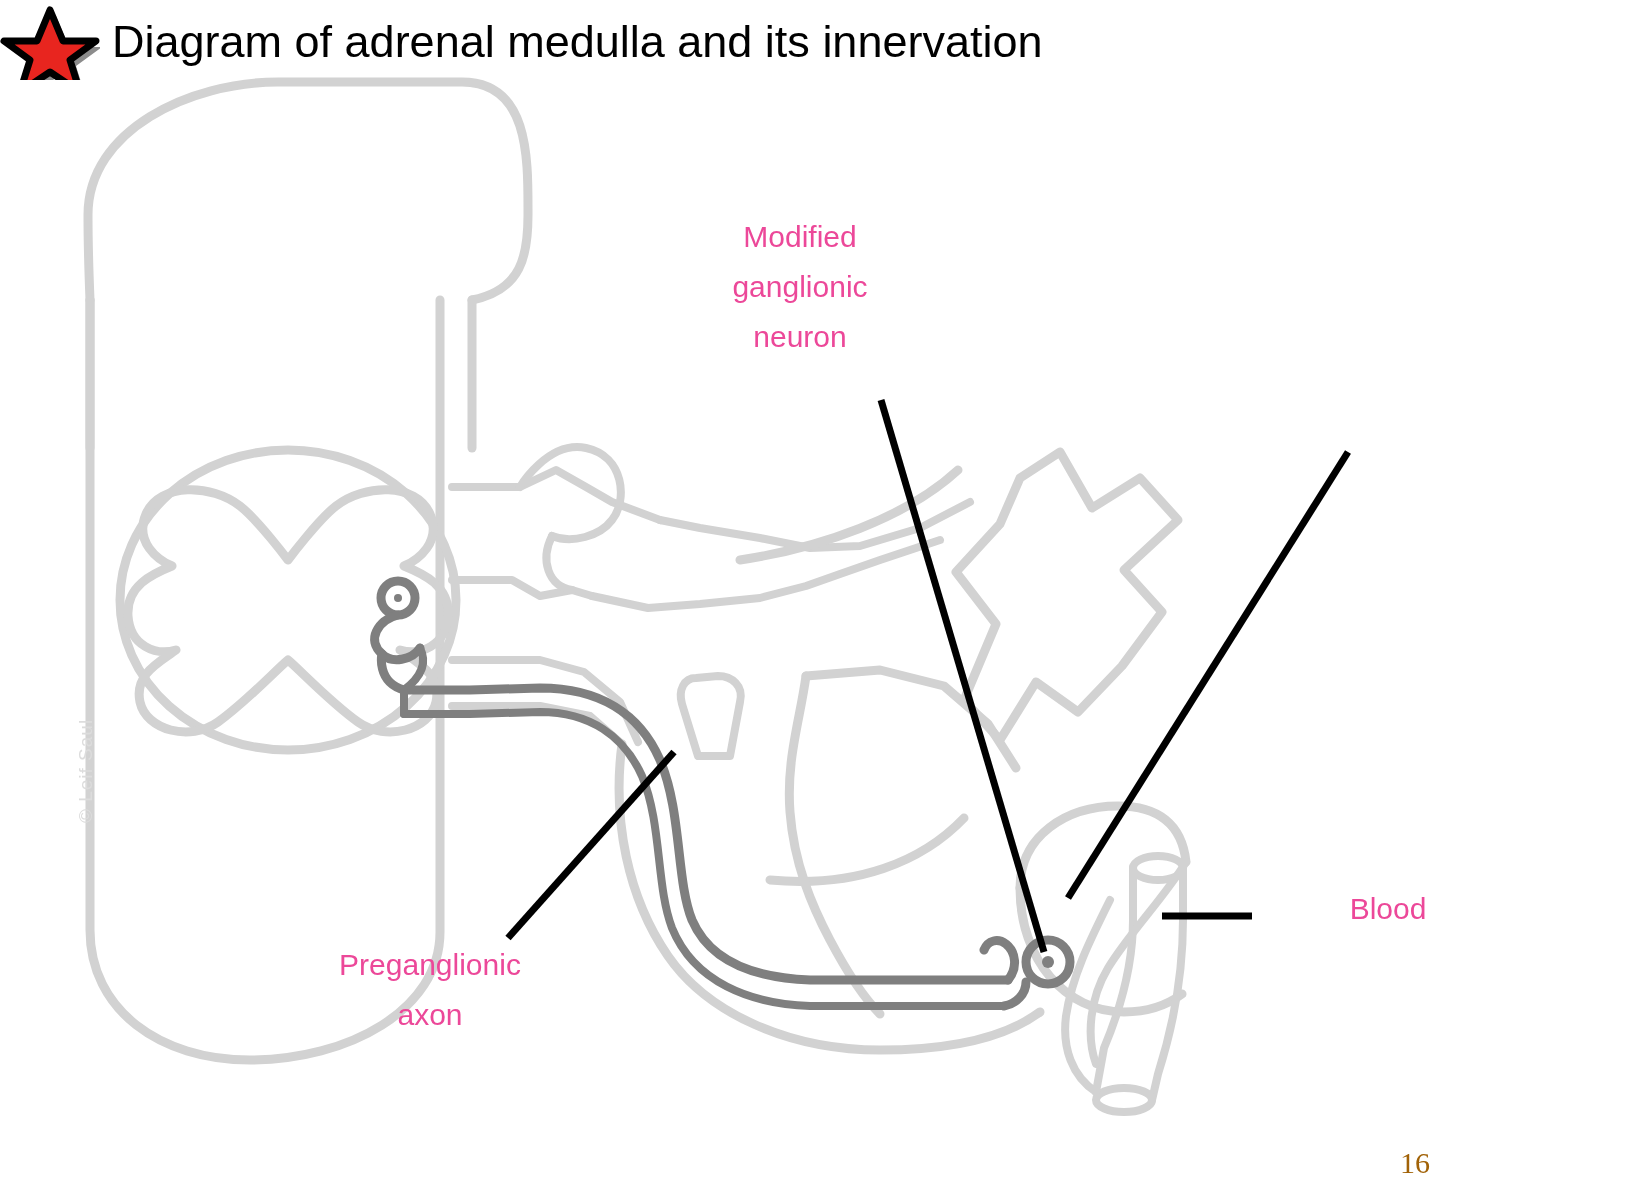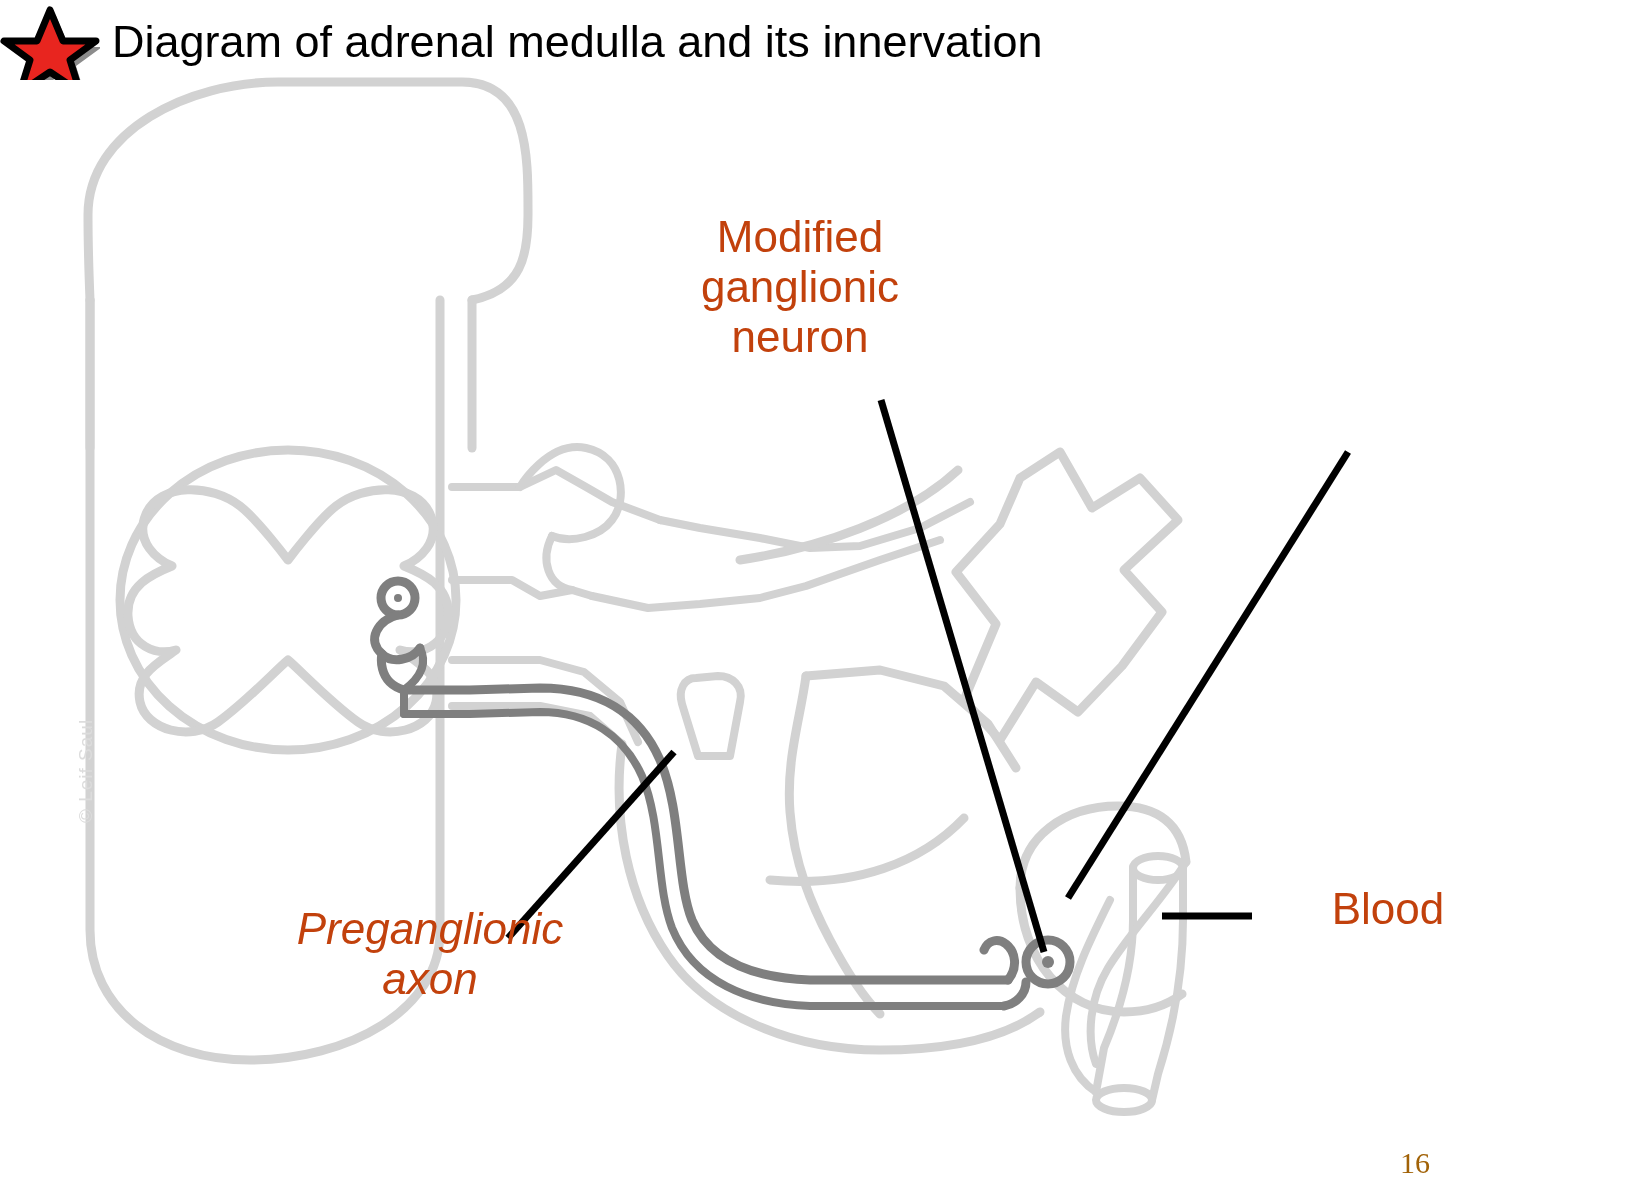--- a/index.html
+++ b/index.html
@@ -51,22 +51,22 @@
     position: absolute;
     left: 0;
     top: 0;
     width: 1637px;
     height: 1203px;
   }
 
   
   .label {
     position: absolute;
-    color: #c2410c;
-    font-size: 44px;
+    color: #ec4899;
+    font-size: 30px;
     line-height: 50px;
     text-align: center;
     white-space: pre-line;
   }
   #label-modified-ganglionic-neuron {
     left: 650px;
     top: 212px;
     width: 300px;
   }
   #label-adrenal-medulla {
@@ -75,23 +75,22 @@
     width: 300px;
   }
   #label-blood {
     left: 1258px;
     top: 884px;
     width: 260px;
     text-align: center;
   }
   #label-preganglionic-axon {
     left: 230px;
-    top: 904px;
+    top: 940px;
     width: 400px;
-    font-style: italic;
   }
 
   
   #watermark {
     position: absolute;
     left: -4px;
     top: 760px;
     width: 180px;
     font-size: 19px;
     color: #dcdcdc;

